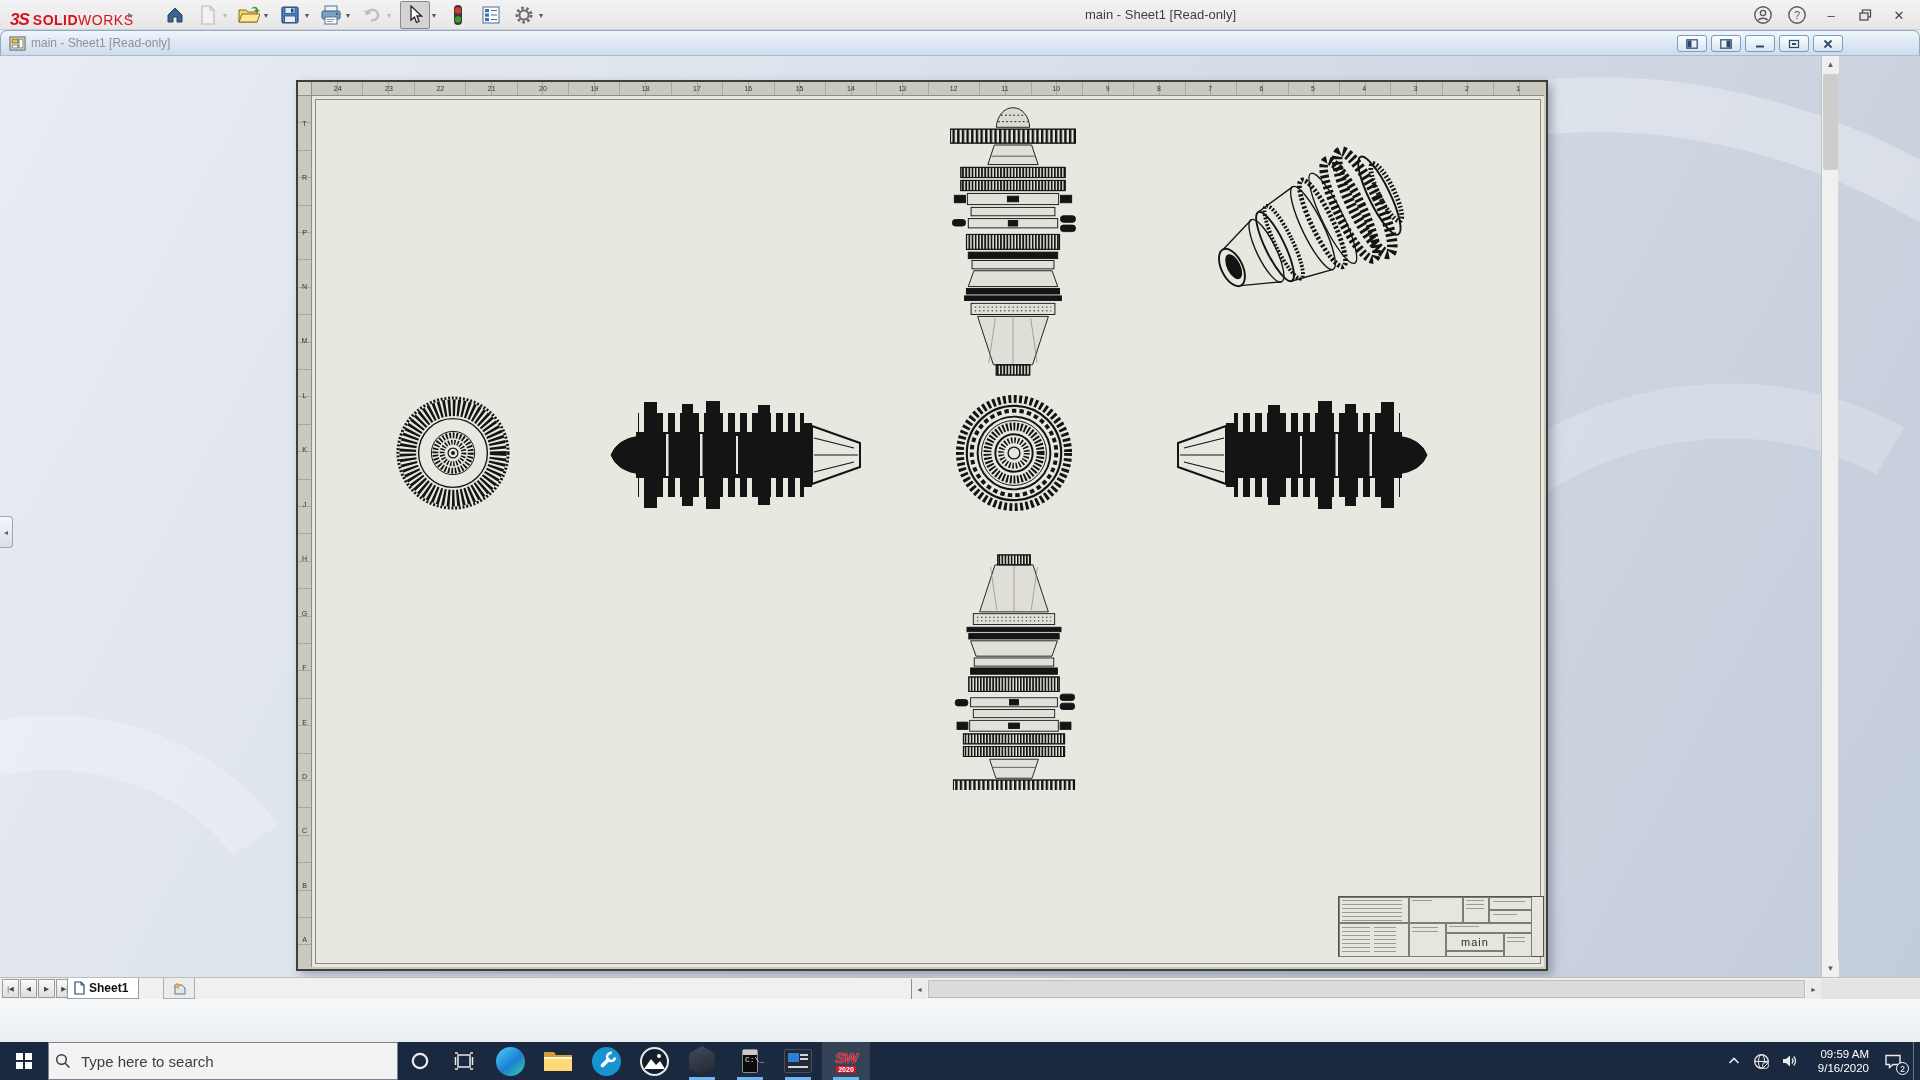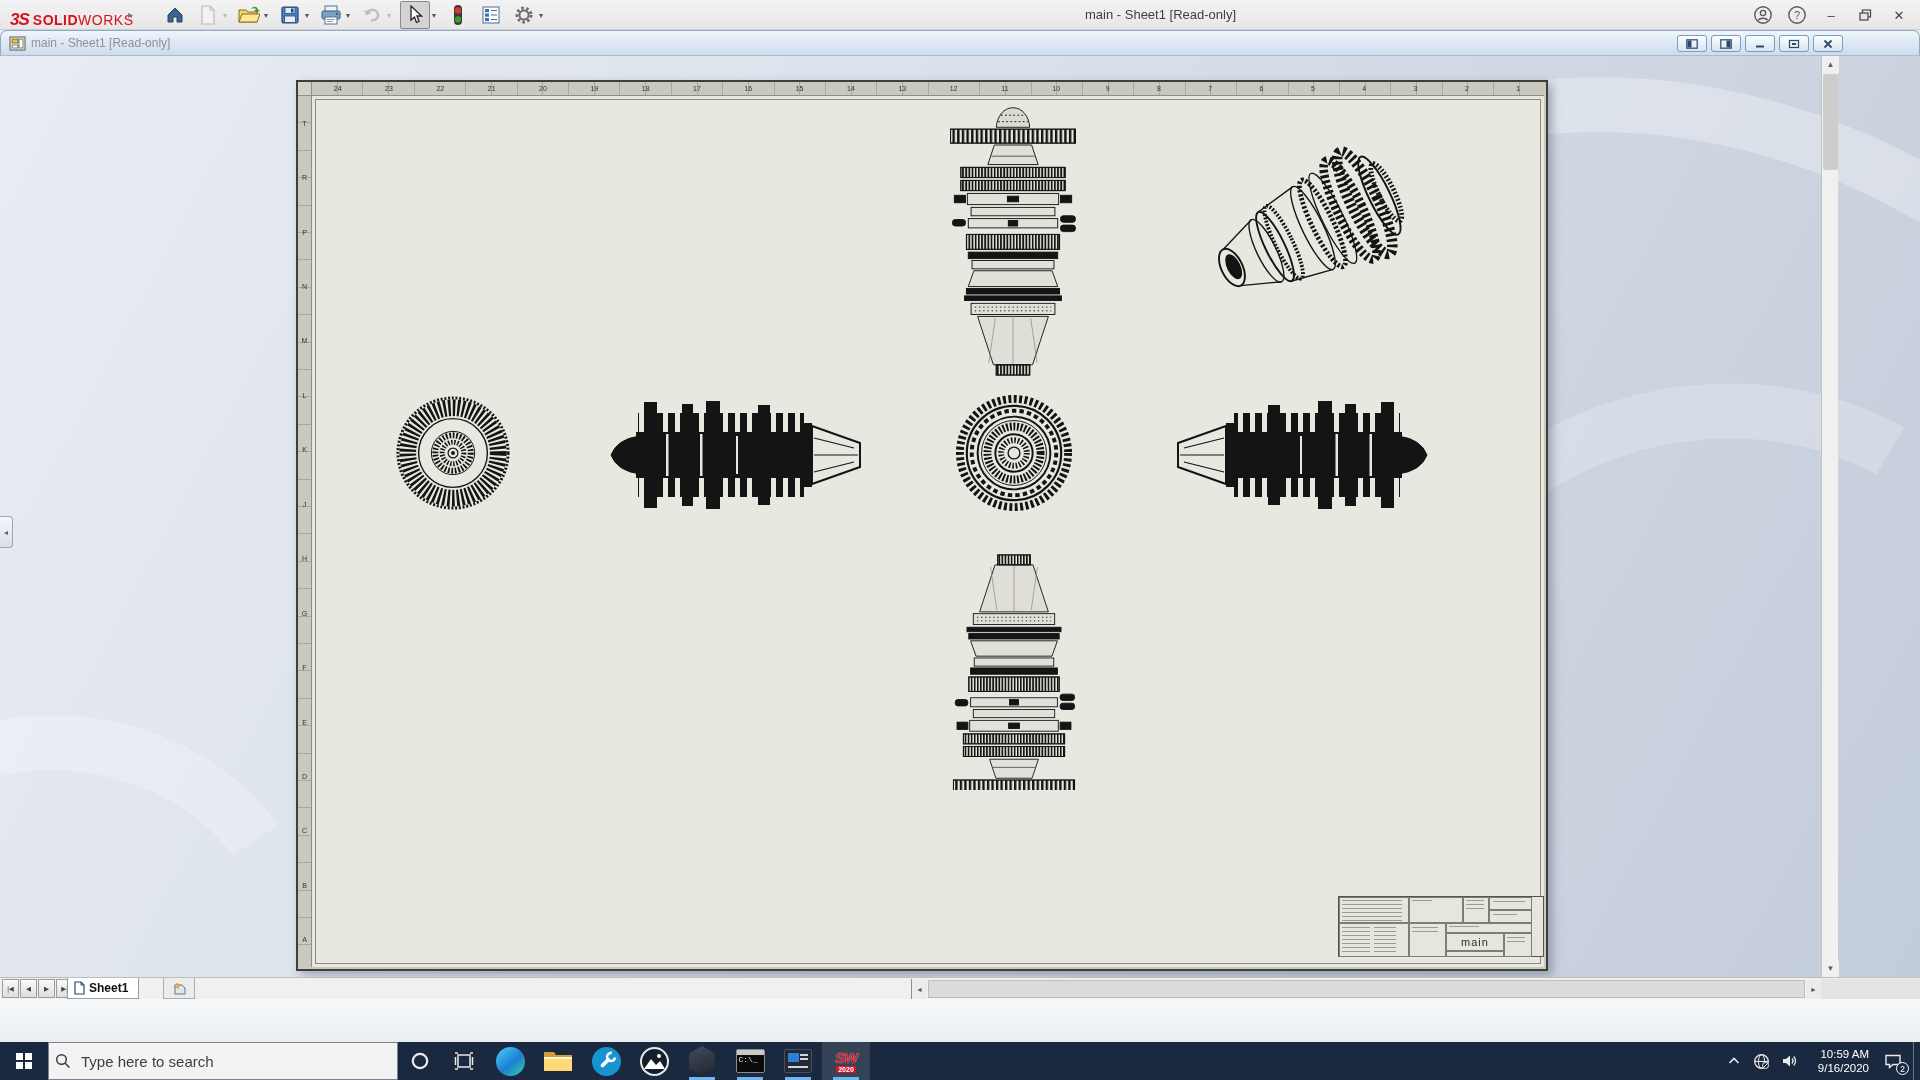--- a/index.html
+++ b/index.html
@@ -102,21 +102,21 @@
   #searchbox span { font-size:15px; color:#3b3f46; }
   #cortana,#taskview { width:44px; }
   .app-btn { width:48px; }
   .run-bar { position:absolute; bottom:0; left:11px; width:26px; height:3px; background:#6fb6ef; }
   .app-active { background:rgba(255,255,255,.12); }
   
   .edge-ico { width:29px; height:29px; border-radius:50%; background:linear-gradient(140deg,#49c9f2 5%,#1b7fd4 55%,#38d2a0 100%); }
   .wrench-ico { width:29px; height:29px; border-radius:50%; background:#1793d1; position:relative; }
   .photos-ico { width:29px; height:29px; border-radius:50%; background:#141e2b; border:2px solid #e8e8e8; position:relative; overflow:hidden; }
   .hex-ico { width:30px; height:30px; background:linear-gradient(160deg,#434c5c,#20252e); clip-path:polygon(50% 0,93% 25%,93% 75%,50% 100%,7% 75%,7% 25%); }
-  .cmd-ico { width:29px; height:24px; background:#0b0b0b; border:1px solid #8a8a8a; border-radius:2px; }
+  .cmd-ico { width:16px; height:24px; background:#0b0b0b; border:1px solid #8a8a8a; border-radius:2px; }
   .cmd-ico .bar { height:5px; background:#c9c9c9; }
   .cmd-ico .txt { color:#e8e8e8; font-family:"Liberation Mono",monospace; font-size:8px; line-height:9px; padding-left:2px; }
   .media-ico { width:28px; height:24px; background:#232a33; border:1px solid #46505c; border-radius:2px; position:relative; }
   .media-ico .blue { position:absolute; left:3px; top:3px; width:11px; height:9px; background:#2e80d6; }
   .media-ico .l1,.media-ico .l2 { position:absolute; right:3px; height:2px; background:#cfd6df; }
   .media-ico .l1 { top:4px; width:8px; } .media-ico .l2 { top:8px; width:8px; }
   .media-ico .l3 { position:absolute; left:3px; bottom:4px; width:20px; height:2px; background:#cfd6df; }
   .sw-ico { display:flex; flex-direction:column; align-items:center; line-height:1; }
   .sw-ico .sw { font-weight:bold; font-style:italic; font-size:15px; color:#d31626; text-shadow:0 0 1px #fff; letter-spacing:-1px; }
   .sw-ico .yr { font-size:7px; font-weight:bold; color:#fff; background:#d31626; padding:0 2px; border-radius:1px; margin-top:1px; }
@@ -681,21 +681,21 @@
           </svg>
       </div>
       <div class="tray-btn" style="width:28px">
         <svg width="17" height="16" viewBox="0 0 17 16">
             <path d="M2 6 H5 L9 2.5 V13.5 L5 10 H2 Z" fill="#eaeaea"></path>
             <path d="M11 5.5 Q13 8 11 10.5" fill="none" stroke="#eaeaea" stroke-width="1.3"></path>
             <path d="M12.8 3.5 Q16.2 8 12.8 12.5" fill="none" stroke="#eaeaea" stroke-width="1.3"></path>
           </svg>
       </div>
       <div id="clockblock">
-        <span>10:59 AM</span>
+        <span>09:59 AM</span>
         <span>9/16/2020</span>
       </div>
       <div class="tray-btn" id="notif">
         <svg width="18" height="17" viewBox="0 0 18 17">
             <path d="M2 2.5 H16 V11.5 H9 L5.5 14.5 V11.5 H2 Z" fill="none" stroke="#eaeaea" stroke-width="1.4"></path>
           </svg>
         <div class="badge">2</div>
       </div>
       <div id="showdesk"></div>
     </div>

